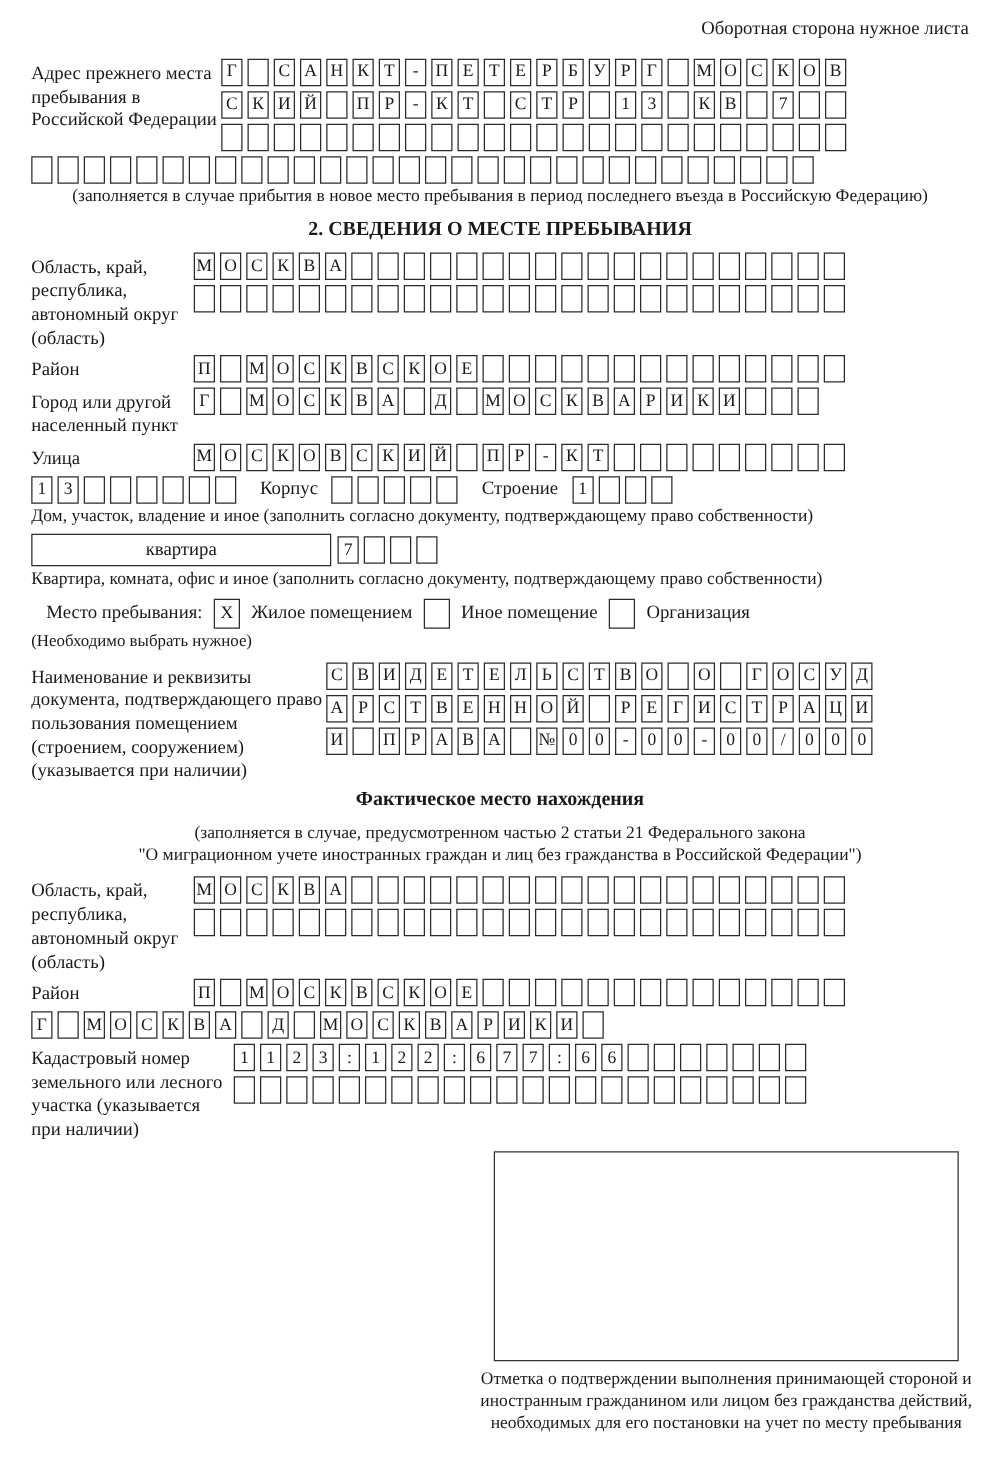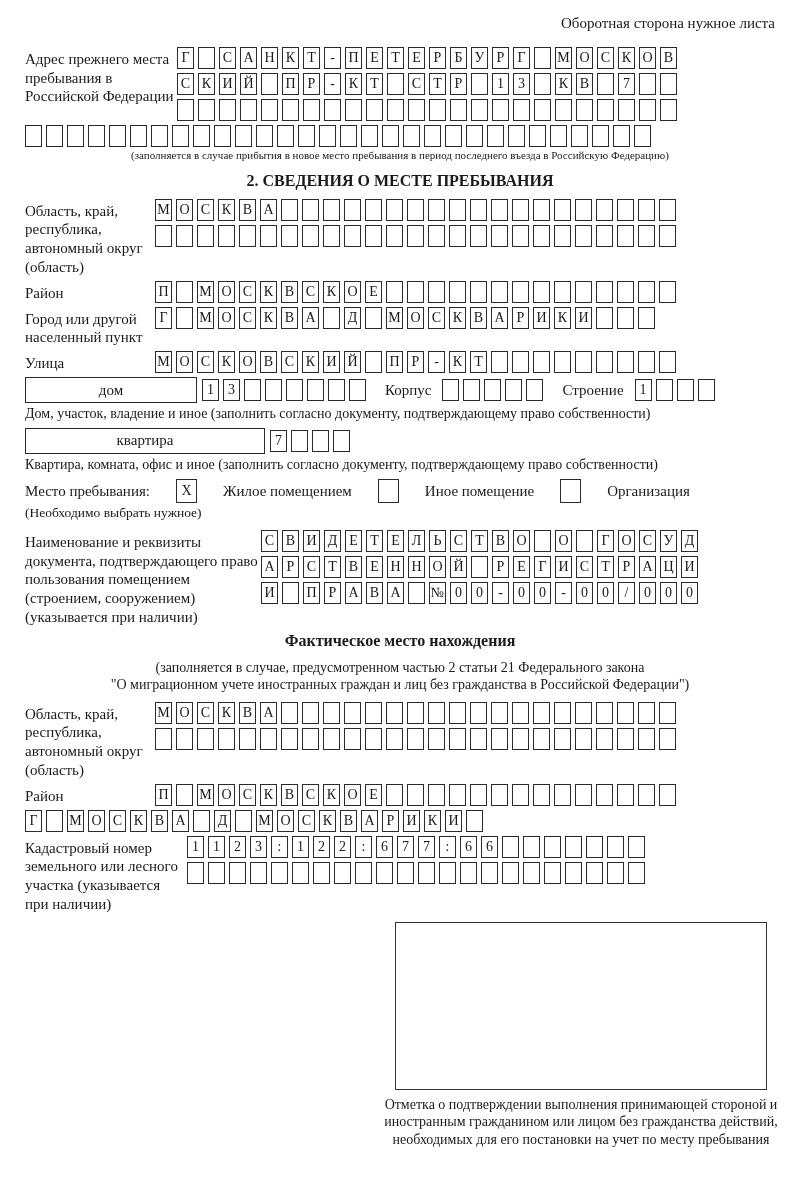--- a/index.html
+++ b/index.html
@@ -15,32 +15,32 @@
   .w130 { width:130px; }
   .w160 { width:162px; }
   .w232 { width:236px; }
   .fgrid { display:flex; flex-direction:column; gap:4px; }
 
   .cellrow { display:flex; gap:4px; }
   .cell { width:17px; height:22px; border:1.5px solid #2b2b2b; display:inline-flex;
     align-items:center; justify-content:center; font-size:14px; flex:0 0 auto; background:#fff; }
 
   .fullrow { margin:4px 0 2px 0; }
-  .note-center { text-align:center; font-size:11px; margin:1px 0 8px 0; }
+  .note-center { text-align:center; font-size:14px; margin:1px 0 8px 0; }
   .note-left { font-size:14px; margin:2px 0 5px 0; }
   .sec-title { text-align:center; font-weight:bold; font-size:16px; margin:4px 0 8px 0; }
 
   .inline-row { display:flex; align-items:center; gap:5px; margin:4px 0 2px 0; }
   .labelbox { height:26px; border:1.5px solid #2b2b2b; display:flex; align-items:center;
     justify-content:center; font-size:15px; }
   .dom-box { width:172px; }
   .kv-box { width:240px; }
   .mini-label { padding:0 6px 0 14px; }
 
-  .mesto-row { display:flex; align-items:center; gap:26px; margin:6px 0 0 0; }
+  .mesto-row { display:flex; align-items:center; gap:9px; margin:6px 0 0 12px; }
   .checkbox { width:21px; height:24px; border:1.5px solid #2b2b2b; display:inline-flex;
     align-items:center; justify-content:center; font-size:14px; }
   .mesto-note { width:480px; font-size:13.5px; margin:2px 0 8px 0; }
 
   .fact-note { text-align:center; font-size:14px; }
   .fact-notes { margin:2px 0 8px 0; }
 
   .stamp-box { margin:8px 0 0 370px; width:372px; height:168px; border:1.5px solid #333; }
   .stamp-cap { margin:6px 0 0 352px; width:408px; text-align:center; font-size:14px; }
 </style>
@@ -314,21 +314,20 @@
       <span class="cell"></span>
       <span class="cell"></span>
       <span class="cell"></span>
       <span class="cell"></span>
       <span class="cell"></span>
       <span class="cell"></span>
     </div>
 </div>
 
 <div class="inline-row">
-  <div class="labelbox dom-box">дом</div>
   <div class="cellrow">
       <span class="cell">1</span>
       <span class="cell">3</span>
       <span class="cell"></span>
       <span class="cell"></span>
       <span class="cell"></span>
       <span class="cell"></span>
       <span class="cell"></span>
       <span class="cell"></span>
     </div>

